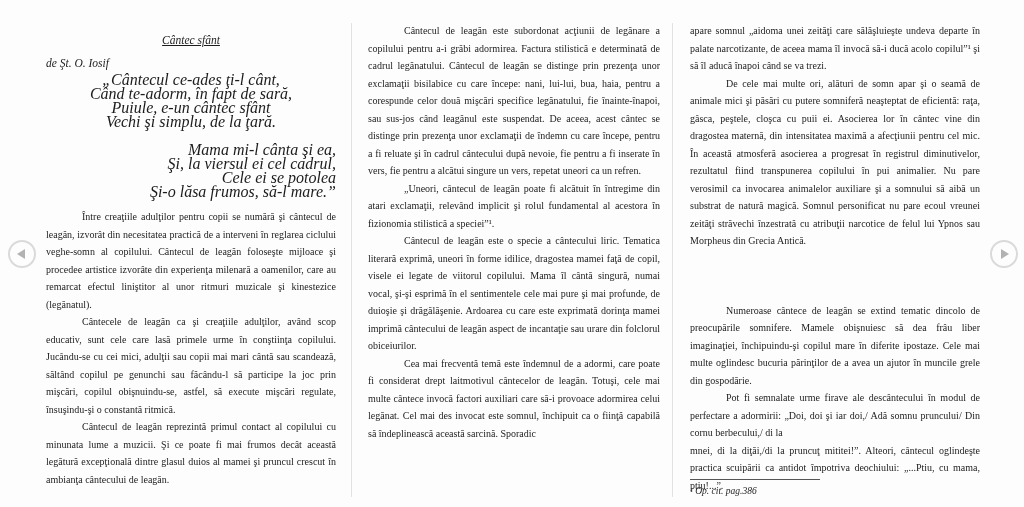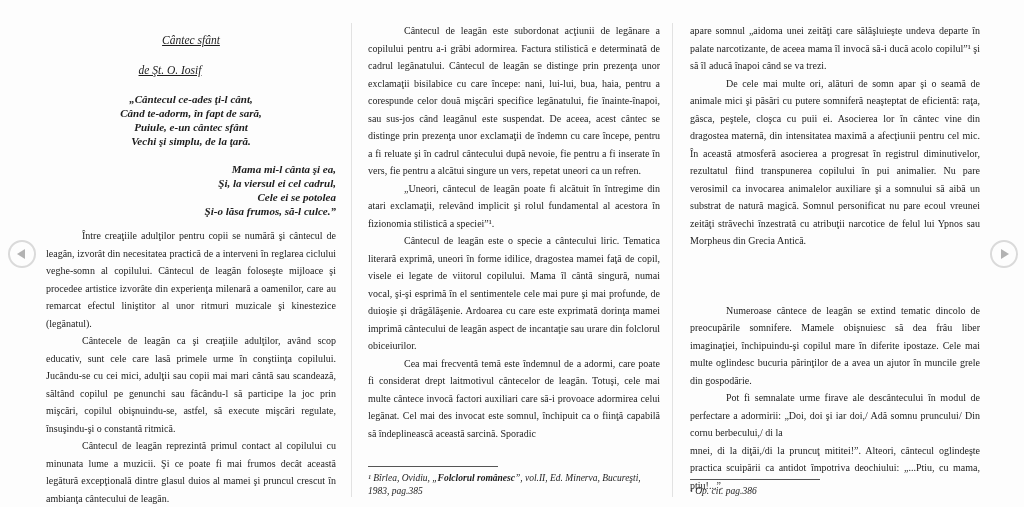--- a/index.html
+++ b/index.html
@@ -22,27 +22,27 @@
     position: absolute; top: 23px; height: 474px; width: 1px;
     background: #e2e2e2;
   }
   .sep-1 { left: 351px; }
   .sep-2 { left: 672px; }
 
   
   .poem { text-align: center; font-style: italic; margin-top: 12px; }
   .poem-title {
     font-size: 11.5px; text-decoration: underline;
-    margin-bottom: 18px;
+    margin-bottom: 11px;
   }
   .poem-byline {
-    text-align: center; padding-right: 42px;
-    font-size: 11.5px; margin-bottom: 16px; text-decoration: underline;
+    text-align: left; padding-right: 42px;
+    font-size: 11.5px; margin-bottom: 4px;
   }
-  .stanza { font-size: 11px; line-height: 14px; font-weight: bold; }
+  .stanza { font-size: 16px; line-height: 14px; }
   .stanza + .stanza { margin-top: 14px; text-align: right; }
   .poem-line { white-space: nowrap; }
 
   
   p.body {
     margin: 0; font-size: 10px; line-height: 17.5px;
     text-align: justify; text-indent: 36px;
   }
   p.body.noindent { text-indent: 0; }
   p.body.preline { white-space: pre-line; }
@@ -88,39 +88,35 @@
       <div class="stanza">
         <div class="poem-line">„Cântecul ce-ades ţi-l cânt,</div>
         <div class="poem-line">Când te-adorm, în fapt de sară,</div>
         <div class="poem-line">Puiule, e-un cântec sfânt</div>
         <div class="poem-line">Vechi şi simplu, de la ţară.</div>
       </div>
       <div class="stanza">
         <div class="poem-line">Mama mi-l cânta şi ea,</div>
         <div class="poem-line">Şi, la viersul ei cel cadrul,</div>
         <div class="poem-line">Cele ei se potolea</div>
-        <div class="poem-line">Şi-o lăsa frumos, să-l culce.”</div>
+        <div class="poem-line">Şi-o lăsa frumos, să-l mare.”</div>
       </div>
     </div>
     <p class="body">Între creaţiile adulţilor pentru copii se numără şi cântecul de leagăn, izvorât din necesitatea practică de a interveni în reglarea ciclului veghe-somn al copilului. Cântecul de leagăn foloseşte mijloace şi procedee artistice izvorâte din experienţa milenară a oamenilor, care au remarcat efectul liniştitor al unor ritmuri muzicale şi kinestezice (legănatul).</p>
     <p class="body">Cântecele de leagăn ca şi creaţiile adulţilor, având scop educativ, sunt cele care lasă primele urme în conştiinţa copilului. Jucându-se cu cei mici, adulţii sau copii mai mari cântă sau scandează, săltând copilul pe genunchi sau făcându-l să participe la joc prin mişcări, copilul obişnuindu-se, astfel, să execute mişcări regulate, însuşindu-şi o constantă ritmică.</p>
     <p class="body">Cântecul de leagăn reprezintă primul contact al copilului cu minunata lume a muzicii. Şi ce poate fi mai frumos decât această legătură excepţională dintre glasul duios al mamei şi pruncul crescut în ambianţa cântecului de leagăn.</p>
   </div>
 
   <div class="separator sep-1"></div>
 
   <div class="page page-mid">
     <p class="body">Cântecul de leagăn este subordonat acţiunii de legănare a copilului pentru a-i grăbi adormirea. Factura stilistică e determinată de cadrul legănatului. Cântecul de leagăn se distinge prin prezenţa unor exclamaţii bisilabice cu care începe: nani, lui-lui, bua, haia, pentru a corespunde celor două mişcări specifice legănatului, fie înainte-înapoi, sau sus-jos când leagănul este suspendat. De aceea, acest cântec se distinge prin prezenţa unor exclamaţii de îndemn cu care începe, pentru a fi reluate şi în cadrul cântecului după nevoie, fie pentru a fi inserate în vers, fie pentru a alcătui singure un vers, repetat uneori ca un refren.</p>
     <p class="body">„Uneori, cântecul de leagăn poate fi alcătuit în întregime din atari exclamaţii, relevând implicit şi rolul fundamental al acestora în fizionomia stilistică a speciei”¹.</p>
     <p class="body">Cântecul de leagăn este o specie a cântecului liric. Tematica literară exprimă, uneori în forme idilice, dragostea mamei faţă de copil, visele ei legate de viitorul copilului. Mama îl cântă singură, numai vocal, şi-şi esprimă în el sentimentele cele mai pure şi mai profunde, de duioşie şi drăgălăşenie. Ardoarea cu care este exprimată dorinţa mamei imprimă cântecului de leagăn aspect de incantaţie sau urare din folclorul obiceiurilor.</p>
     <p class="body">Cea mai frecventă temă este îndemnul de a adormi, care poate fi considerat drept laitmotivul cântecelor de leagăn. Totuşi, cele mai multe cântece invocă factori auxiliari care să-i provoace adormirea celui legănat. Cel mai des invocat este somnul, închipuit ca o fiinţă capabilă să îndeplinească această sarcină. Sporadic</p>
-    <div class="footnote">
-      <div class="footnote-rule"></div>
-      <div class="footnote-text"><span>¹ Bîrlea, Ovidiu, „</span><b>Folclorul românesc</b><span>”, vol.II, Ed. Minerva, Bucureşti, 1983, pag.385</span></div>
-    </div>
   </div>
 
   <div class="separator sep-2"></div>
 
   <div class="page page-right">
     <p class="body noindent">apare somnul „aidoma unei zeităţi care sălăşluieşte undeva departe în palate narcotizante, de aceea mama îl invocă să-i ducă acolo copilul”¹ şi să îl aducă înapoi când se va trezi.</p>
     <p class="body">De cele mai multe ori, alături de somn apar şi o seamă de animale mici şi păsări cu putere somniferă neaşteptat de eficientă: raţa, gâsca, peştele, cloşca cu puii ei. Asocierea lor în cântec vine din dragostea maternă, din intensitatea maximă a afecţiunii pentru cel mic. În această atmosferă asocierea a progresat în registrul diminutivelor, rezultatul fiind transpunerea copilului în pui animalier. Nu pare verosimil ca invocarea animalelor auxiliare şi a somnului să aibă un substrat de natură magică. Somnul personificat nu pare ecoul vreunei zeităţi străvechi înzestrată cu atribuţii narcotice de felul lui Ypnos sau Morpheus din Grecia Antică.</p>
     <div class="vgap"></div>
     <p class="body">Numeroase cântece de leagăn se extind tematic dincolo de preocupările somnifere. Mamele obişnuiesc să dea frâu liber imaginaţiei, închipuindu-şi copilul mare în diferite ipostaze. Cele mai multe oglindesc bucuria părinţilor de a avea un ajutor în muncile grele din gospodărie.</p>
     <p class="body preline">Pot fi semnalate urme firave ale descântecului în modul de perfectare a adormirii: „Doi, doi şi iar doi,/ Adă somnu pruncului/ Din cornu berbecului,/ di la

